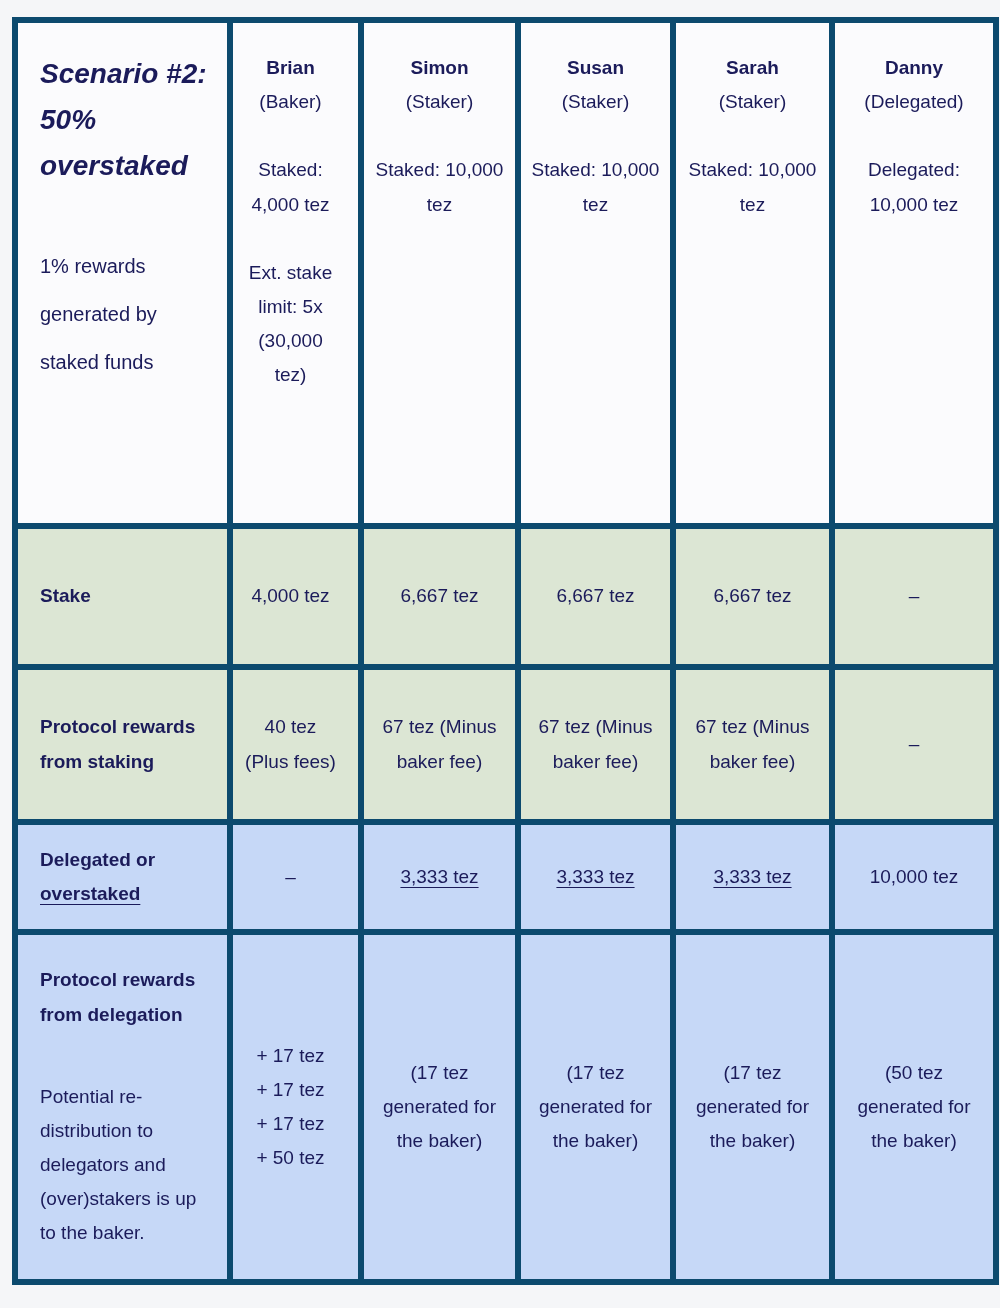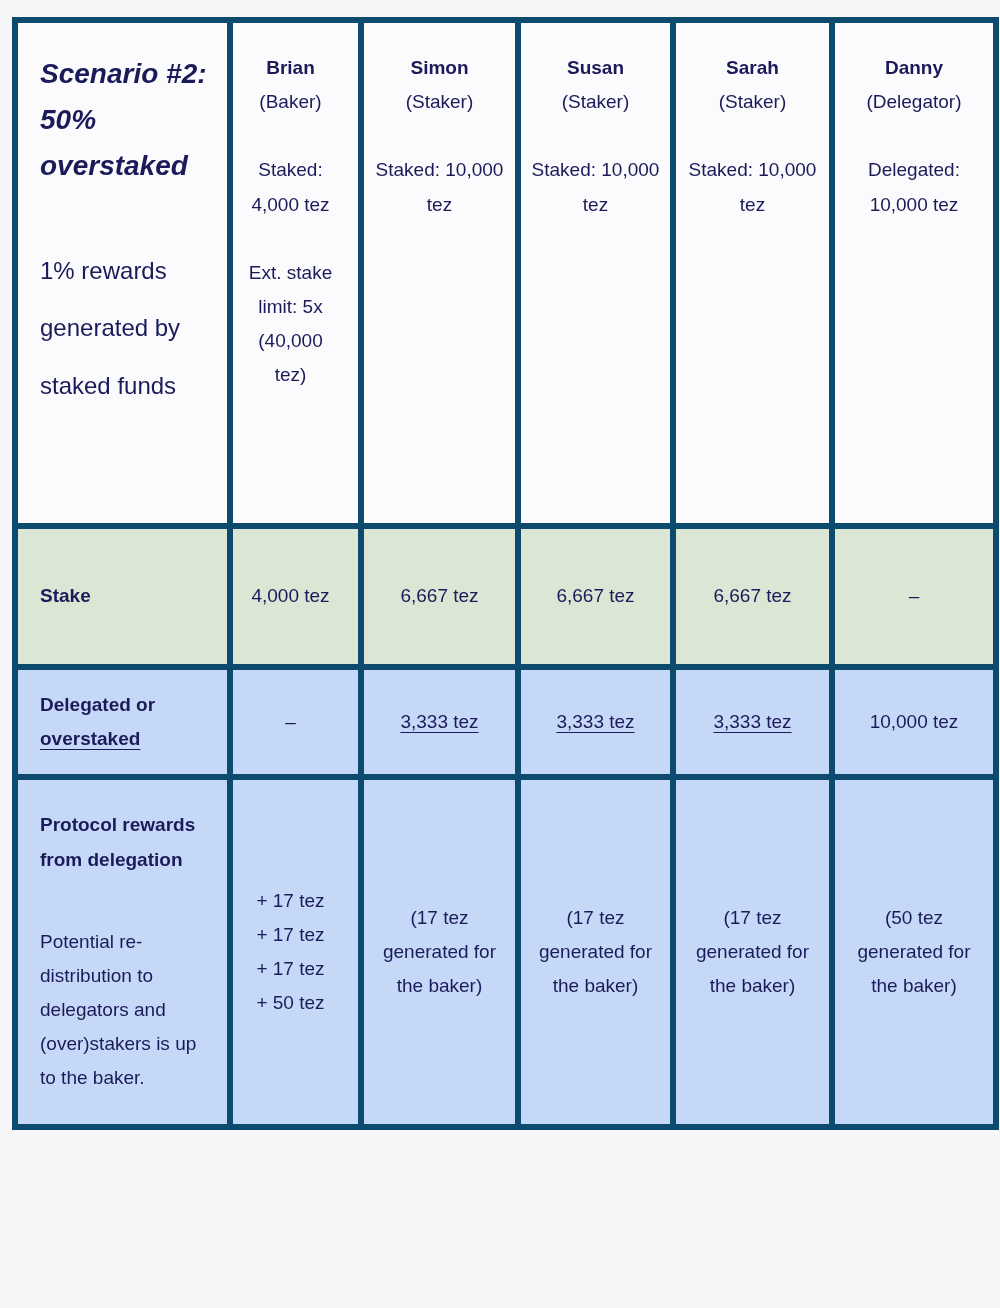--- a/index.html
+++ b/index.html
@@ -58,21 +58,21 @@
 
   .scenario-title {
     font-size: 28px;
     font-weight: bold;
     font-style: italic;
     line-height: 1.65;
     text-align: left;
   }
   .scenario-note {
     margin-top: 52px;
-    font-size: 24px;
+    font-size: 20px;
     font-weight: normal;
     line-height: 2.4;
     text-align: left;
   }
   .person-name { font-weight: bold; }
   .person-role { font-weight: normal; }
   .hdr-detail  { margin-top: 34px; font-weight: normal; }
   .hdr-detail:empty { display: none; margin: 0; }
 
   .row-label-title { font-weight: bold; }
@@ -98,21 +98,21 @@
     <tbody>
         <tr class="r-header">
       <td class="label-cell">
         <div class="scenario-title">Scenario #2: 50% overstaked</div>
         <div class="scenario-note">1% rewards generated by staked funds</div>
       </td>
       <td class="brian-cell">
         <div><span class="person-name">Brian</span></div>
         <div class="person-role">(Baker)</div>
         <div class="hdr-detail">Staked: 4,000 tez</div>
-        <div class="hdr-detail">Ext. stake limit: 5x (40,000 tez)</div>
+        <div class="hdr-detail">Ext. stake limit: 5x (30,000 tez)</div>
       </td>
       <td>
         <div><span class="person-name">Simon</span></div>
         <div class="person-role">(Staker)</div>
         <div class="hdr-detail">Staked: 10,000 tez</div>
 
       </td>
       <td>
         <div><span class="person-name">Susan</span></div>
         <div class="person-role">(Staker)</div>
@@ -120,35 +120,43 @@
 
       </td>
       <td>
         <div><span class="person-name">Sarah</span></div>
         <div class="person-role">(Staker)</div>
         <div class="hdr-detail">Staked: 10,000 tez</div>
 
       </td>
       <td>
         <div><span class="person-name">Danny</span></div>
-        <div class="person-role">(Delegator)</div>
+        <div class="person-role">(Delegated)</div>
         <div class="hdr-detail">Delegated: 10,000 tez</div>
 
       </td>
     </tr>
 
     <tr class="r-stake">
       <td class="label-cell">Stake</td>
       <td class="brian-cell">4,000 tez</td>
       <td>6,667 tez</td>
       <td>6,667 tez</td>
       <td>6,667 tez</td>
       <td>–</td>
     </tr>
 
+    <tr class="r-staking">
+      <td class="label-cell">Protocol rewards from staking</td>
+      <td class="brian-cell">40 tez (Plus fees)</td>
+      <td>67 tez (Minus baker fee)</td>
+      <td>67 tez (Minus baker fee)</td>
+      <td>67 tez (Minus baker fee)</td>
+      <td>–</td>
+    </tr>
 
     <tr class="r-delegated">
       <td class="label-cell">
         <span>Delegated or</span>
         <span class="u">overstaked</span>
       </td>
       <td class="brian-cell">–</td>
       <td><span class="u">3,333 tez</span></td>
       <td><span class="u">3,333 tez</span></td>
       <td><span class="u">3,333 tez</span></td>

